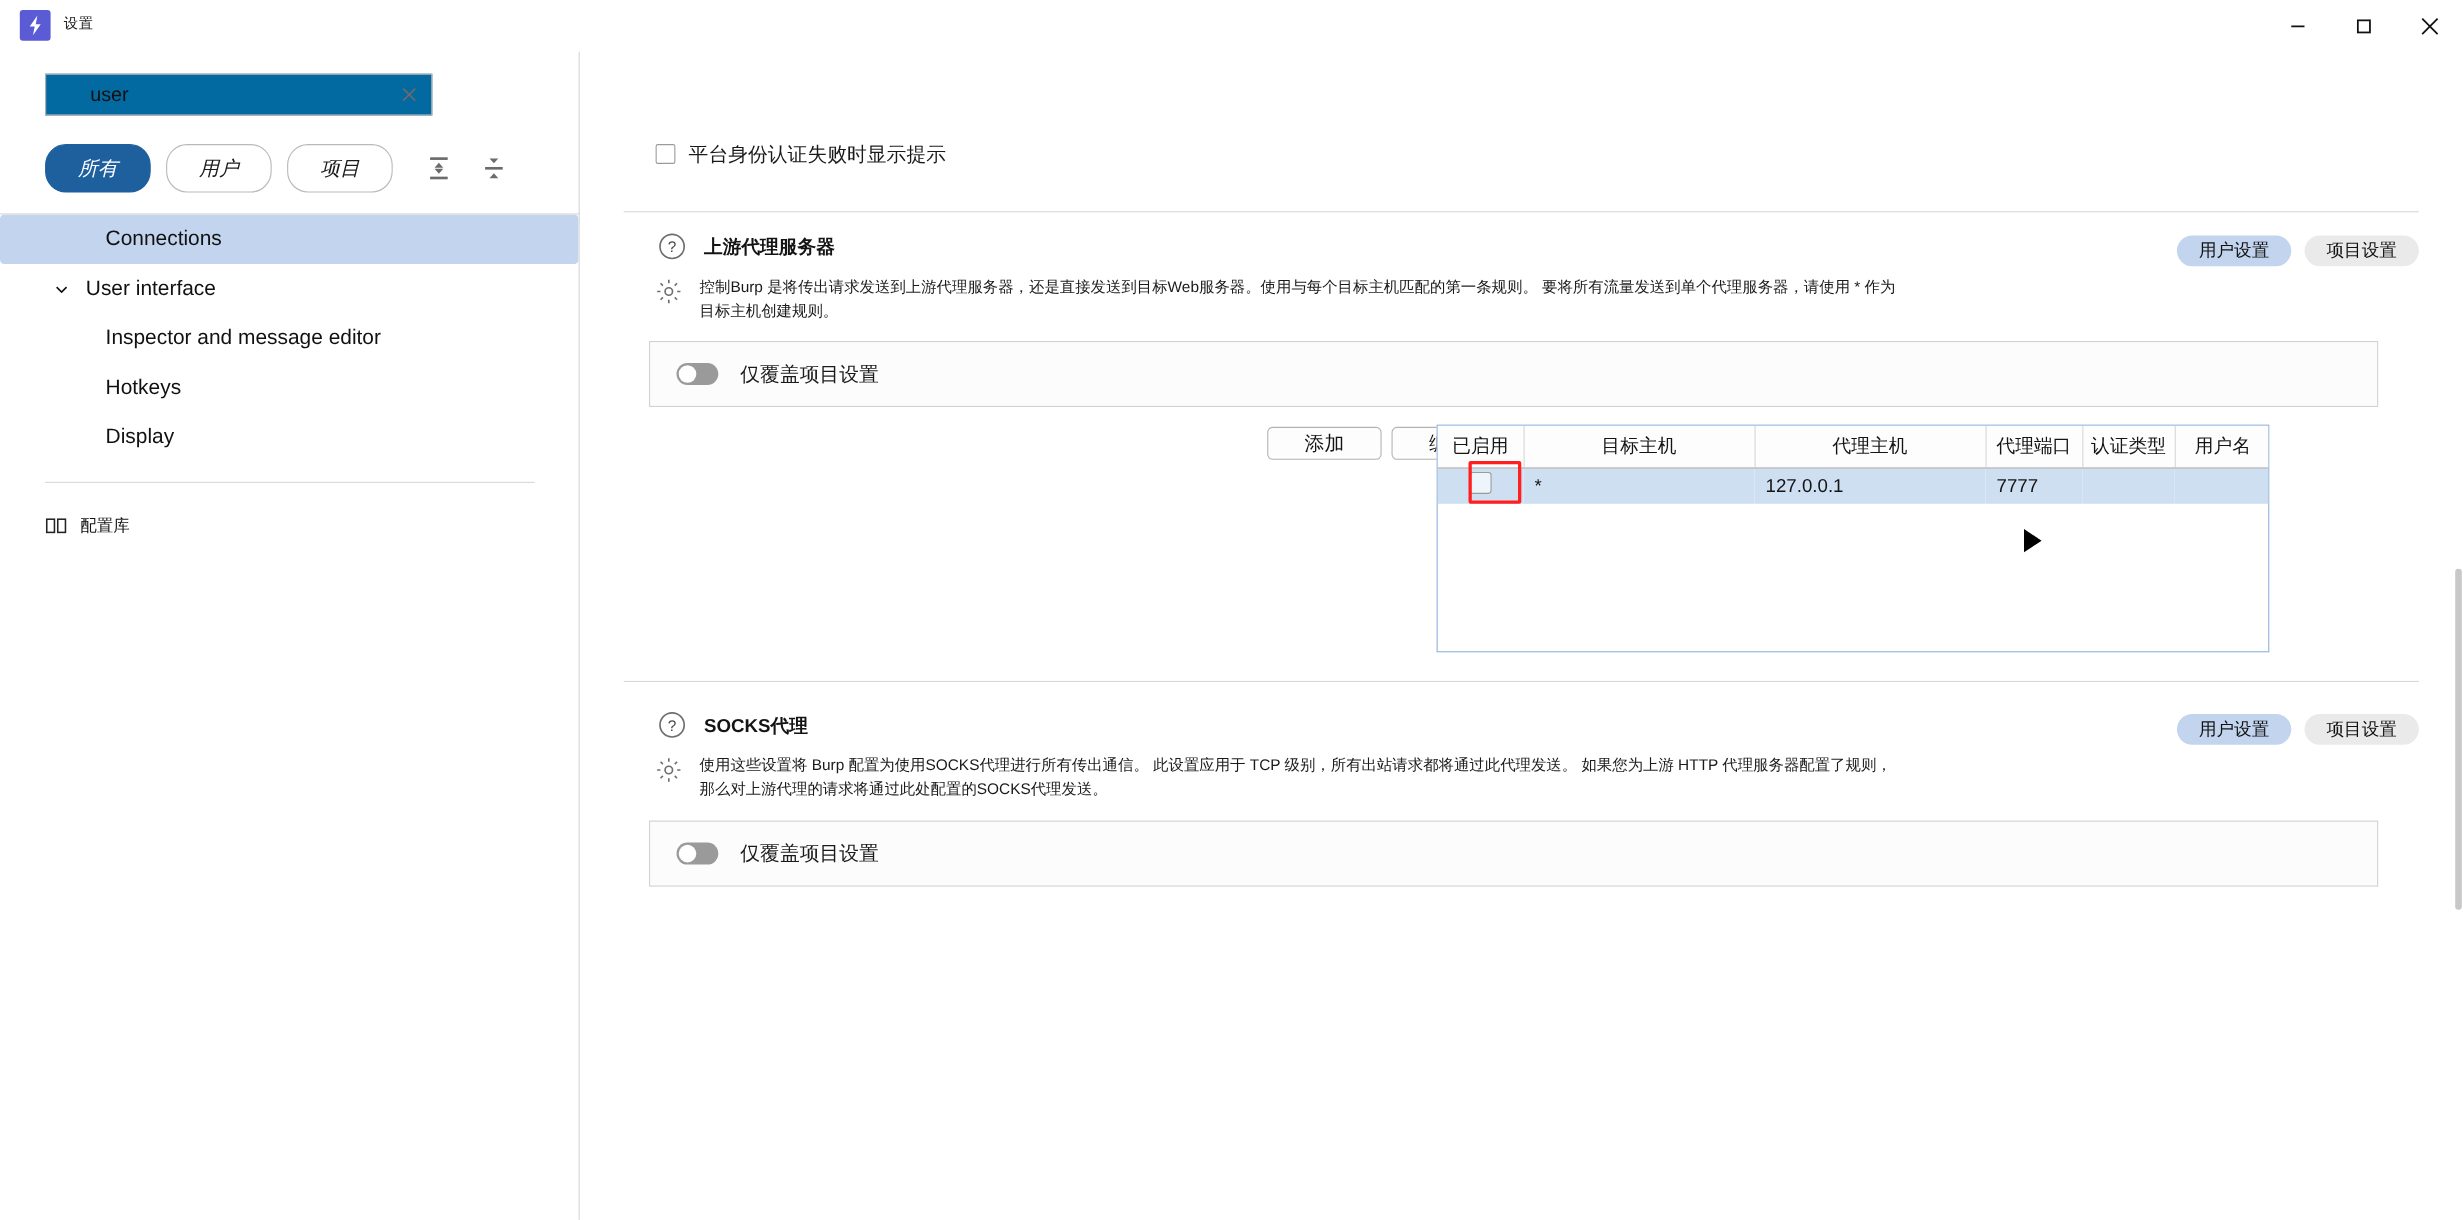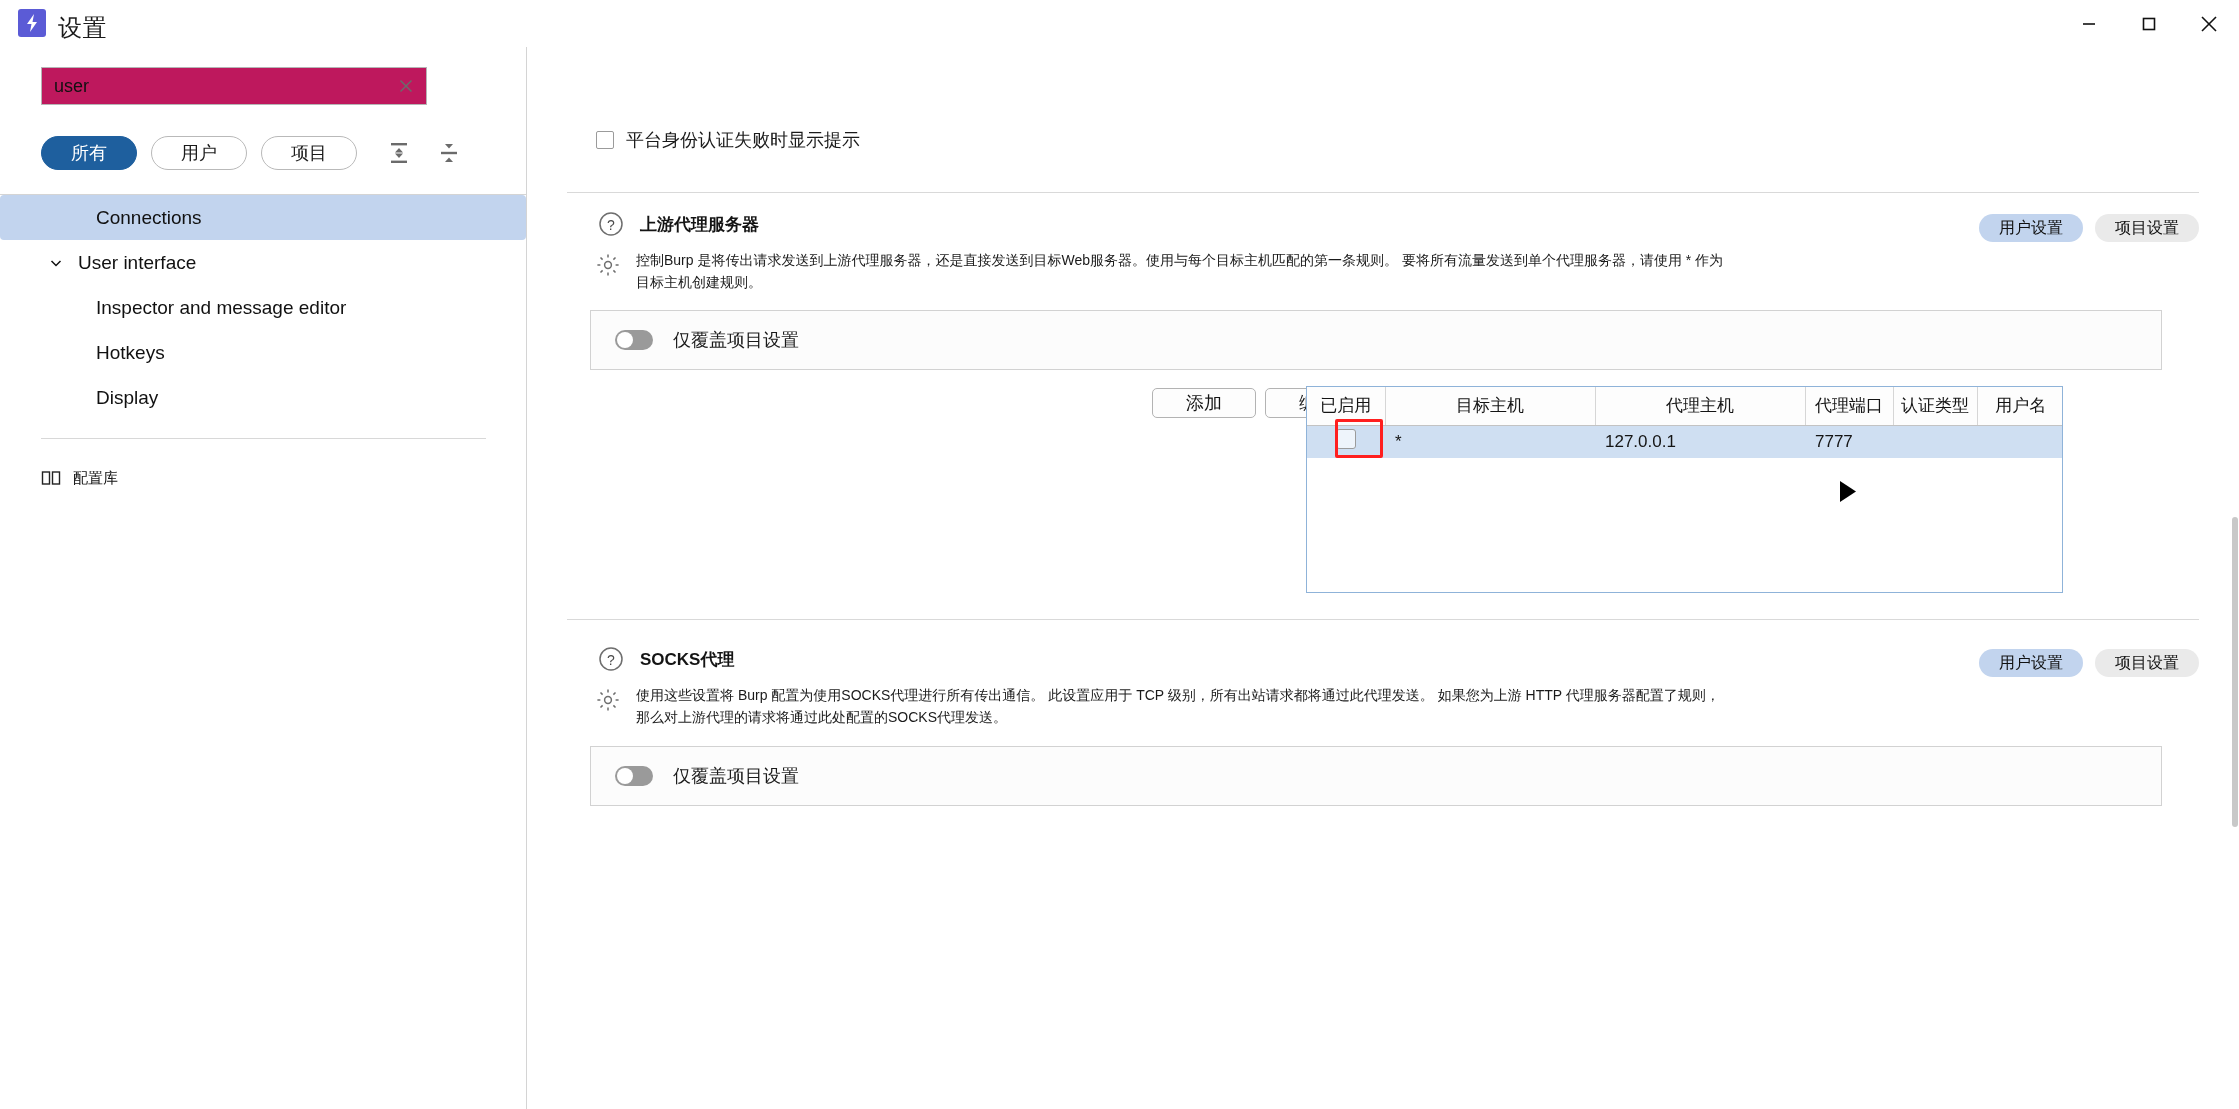--- a/index.html
+++ b/index.html
@@ -22,21 +22,21 @@
   .app-logo {
     position: absolute; left: 18px; top: 9px;
     width: 28px; height: 28px;
     background: #5b5bd6;
     border-radius: 3px;
     display: flex; align-items: center; justify-content: center;
   }
   .app-logo svg { display: block; }
   .app-title {
     position: absolute; left: 58px; top: 12px;
-    font-size: 24px; color: #1a1a1a; letter-spacing: .5px;
+    font-size: 13px; color: #1a1a1a; letter-spacing: .5px;
   }
   .win-btns {
     position: absolute; right: 0; top: 0;
     height: 47px; display: flex; align-items: center;
   }
   .win-btn {
     width: 60px; height: 47px;
     display: flex; align-items: center; justify-content: center;
     cursor: default;
   }
@@ -48,24 +48,24 @@
     width: 527px; height: 1062px;
     background: #ffffff;
     border-right: 1px solid #d4d4d4;
   }
   .search-row {
     position: absolute; left: 0; top: 0;
     width: 527px; height: 65px;
   }
   .search-box {
     position: absolute; left: 41px; top: 20px;
-    width: 386px; height: 38px;
+    width: 352px; height: 38px;
     border: 1px solid #b5b5b5;
-    background: #be185d;
-    display: flex; align-items: center;
+    background: #0369a1;
+    display: flex; align-items: center; padding-left: 28px;
   }
   .search-input {
     flex: 1;
     border: none; outline: none;
     font-size: 18px;
     padding: 0 12px;
     color: #111;
     background: transparent;
     font-family: "Liberation Sans", sans-serif;
   }
@@ -74,30 +74,31 @@
     display: flex; align-items: center; justify-content: center;
     cursor: default;
   }
   .filter-row {
     position: absolute; left: 0; top: 65px;
     width: 527px; height: 83px;
     border-bottom: 1px solid #d4d4d4;
     display: flex; align-items: center;
   }
   .chip {
-    height: 34px; min-width: 96px;
+    height: 44px; min-width: 96px;
     border-radius: 19px;
     border: 1px solid #b9b9b9;
     background: #fff;
     color: #1a1a1a;
     font-size: 18px;
     display: inline-flex; align-items: center; justify-content: center;
     padding: 16px 18px;
     cursor: default;
     margin-left: 14px;
+    font-style: italic;
   }
   .chip:first-child { margin-left: 41px; }
   .chip.active {
     background: #1e5f9e;
     border-color: #1e5f9e;
     color: #ffffff;
   }
   .chip-icons { display: flex; align-items: center; margin-left: 28px; gap: 22px; }
   .chip-ico { width: 28px; height: 30px; display: flex; align-items: center; justify-content: center; cursor: default; }
 

